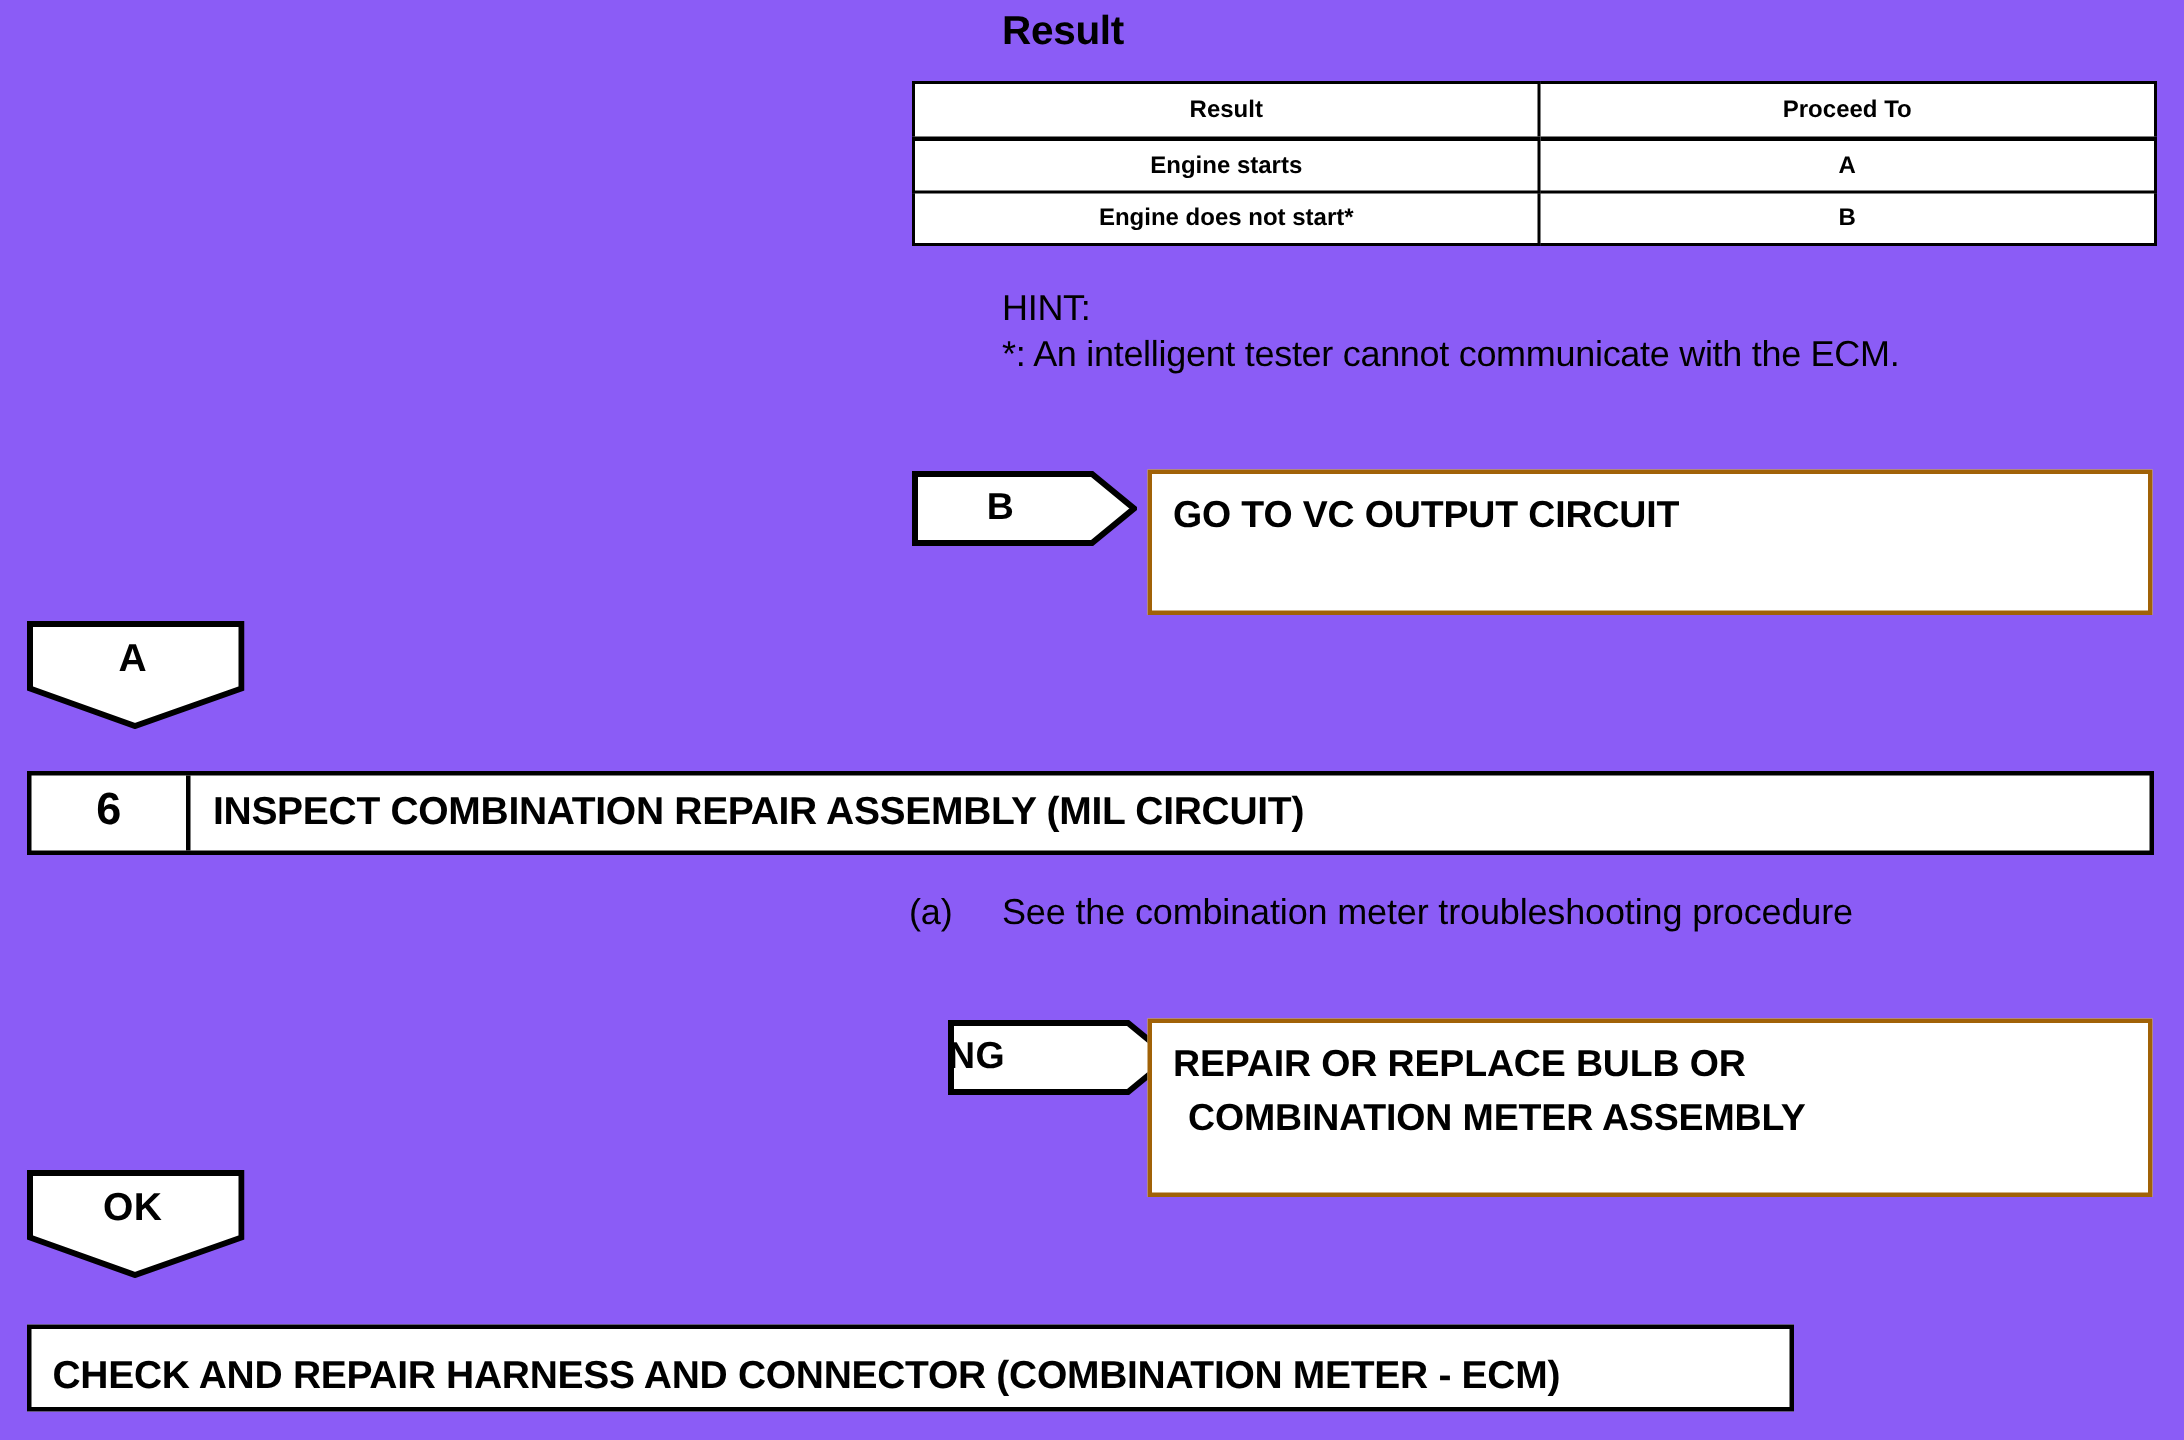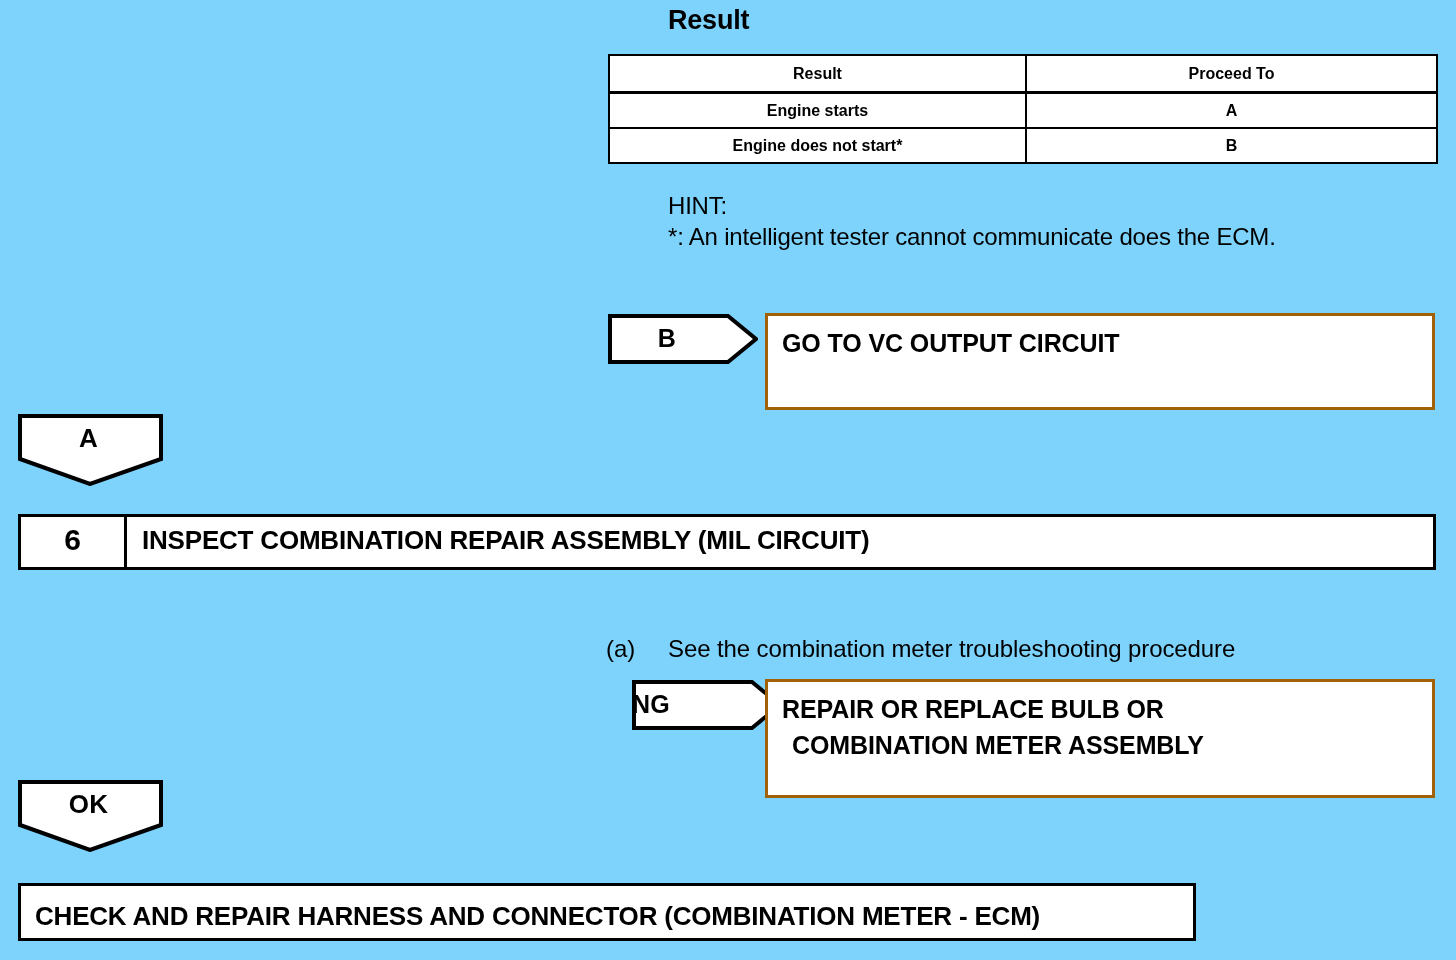--- a/index.html
+++ b/index.html
@@ -9,21 +9,21 @@
     background: #ffffff;
   }
   body {
     font-family: "Liberation Sans", sans-serif;
     color: #000000;
   }
   #page {
     position: relative;
     width: 1456px;
     height: 960px;
-    background: #7dd3fc;
+    background: #8b5cf6;
     overflow: hidden;
   }
 
   
   .result-heading {
     position: absolute;
     left: 668px;
     top: 4px;
     font-size: 27px;
     font-weight: bold;
@@ -205,21 +205,21 @@
       </tr>
       <tr>
         <td class="col-result">Engine does not start*</td>
         <td class="col-proceed">B</td>
       </tr>
     </tbody>
   </table>
 
   <div class="hint-block">
     <div class="hint-line">HINT:</div>
-    <div class="hint-line">*: An intelligent tester cannot communicate does the ECM.</div>
+    <div class="hint-line">*: An intelligent tester cannot communicate with the ECM.</div>
   </div>
 
   <div class="tag-right" style="left:608px; top:314px; width:150px; height:50px;">
     <svg width="150" height="50" viewBox="0 0 150 50">
       <polygon points="2,2 120,2 148,25 120,48 2,48" fill="#ffffff" stroke="#000000" stroke-width="4" stroke-linejoin="miter"></polygon>
     </svg>
     <span class="tag-text">B</span>
   </div>
 
   <div class="action-box" style="left:765px; top:313px; width:670px; height:97px;">
@@ -231,21 +231,21 @@
       <polygon points="2,2 143,2 143,45 72,70 2,45" fill="#ffffff" stroke="#000000" stroke-width="4" stroke-linejoin="miter"></polygon>
     </svg>
     <span class="tag-text">A</span>
   </div>
 
   <div class="step-bar" style="left:18px; top:514px; width:1418px; height:56px;">
     <div class="step-number">6</div>
     <div class="step-title">INSPECT COMBINATION REPAIR ASSEMBLY (MIL CIRCUIT)</div>
   </div>
 
-  <div class="substep" style="left:606px; top:594px;margin-top:40px;">
+  <div class="substep" style="left:606px; top:594px;">
     <span class="substep-marker">(a)</span><span>See the combination meter troubleshooting procedure</span>
   </div>
 
   <div class="tag-right" style="left:592px; top:680px; width:150px; height:64px;padding-left:40px;">
     <svg width="150" height="50" viewBox="0 0 150 50">
       <polygon points="2,2 120,2 148,25 120,48 2,48" fill="#ffffff" stroke="#000000" stroke-width="4" stroke-linejoin="miter"></polygon>
     </svg>
     <span class="tag-text">NG</span>
   </div>
 

